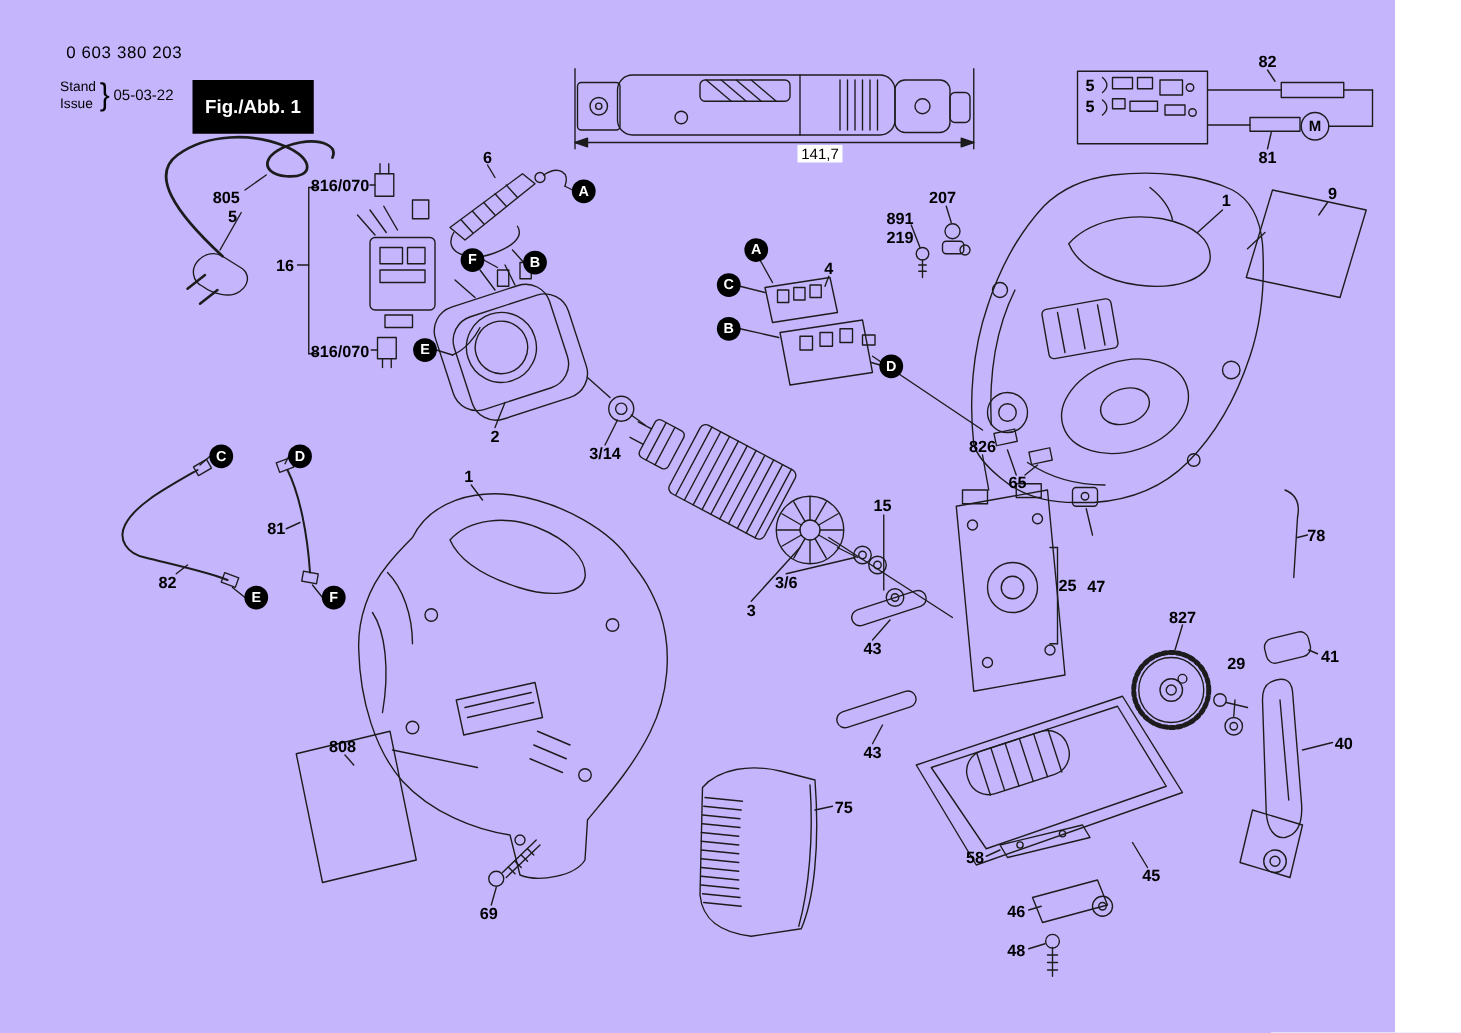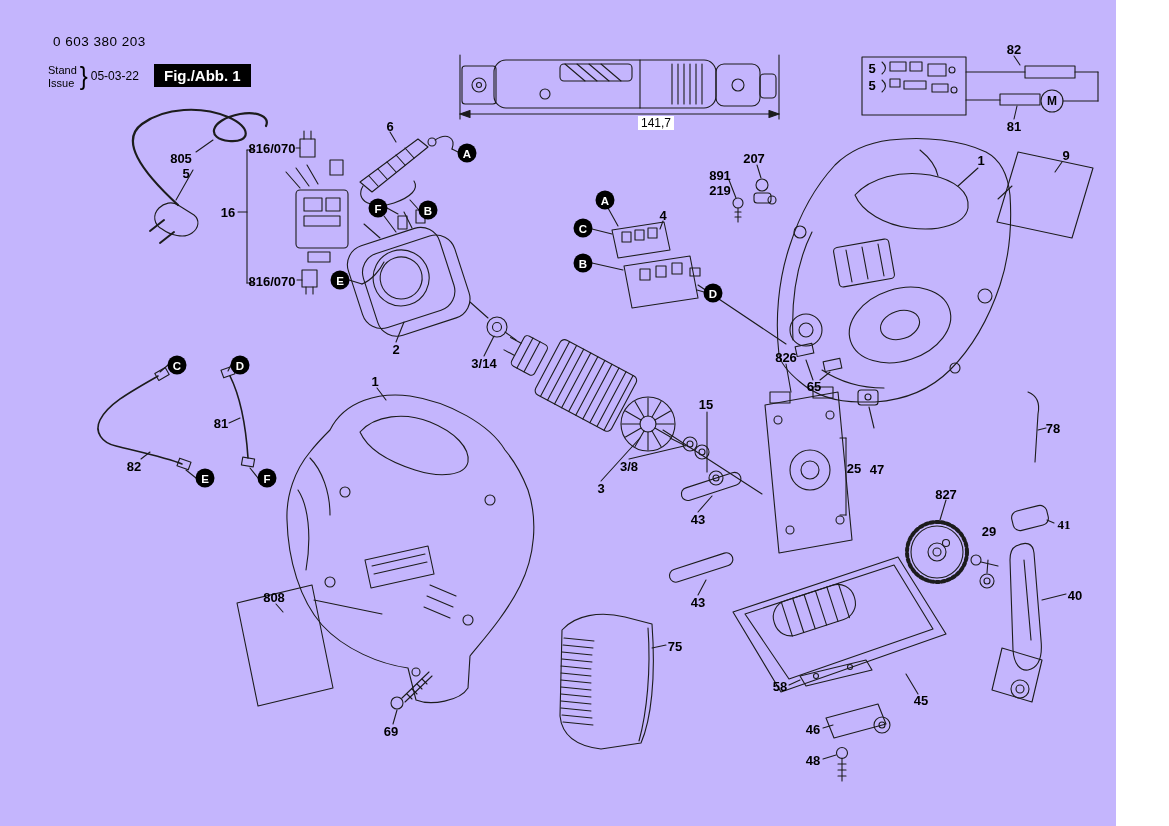--- a/index.html
+++ b/index.html
@@ -3,21 +3,21 @@
 <meta charset="utf-8">
 <style>
   html,body{margin:0;padding:0;background:#fff;}
   .page{position:relative;width:1116px;height:826px;background:#c4b5fd;overflow:hidden;
         font-family:"Liberation Sans",sans-serif;color:#000;}
   .page svg{position:absolute;left:0;top:0;}
   .part-number{position:absolute;left:53px;top:34px;font-size:13.5px;letter-spacing:.5px;}
   .stand-issue{position:absolute;left:48px;top:63px;display:flex;align-items:center;gap:2px;font-size:11px;line-height:1.15;}
   .si-brace{font-size:24px;font-weight:300;transform:scaleY(1.05);margin:0 1px;}
   .si-date{font-size:12px;}
-  .fig-box{position:absolute;left:154px;top:64px;background:#000;color:#fff;font-size:15px;font-weight:700;padding:3px 10px;}
+  .fig-box{position:absolute;left:154px;top:64px;background:#000;color:#fff;font-size:15px;font-weight:700;padding:13px 10px;}
   .footer-notes{position:absolute;left:55px;top:718px;font-size:12px;line-height:1.25;}
   .callout{position:absolute;transform:translate(-50%,-50%);font-size:13px;font-weight:600;white-space:nowrap;}
   .letter-marker{position:absolute;transform:translate(-50%,-50%);width:19px;height:19px;border-radius:50%;
         background:#000;color:#fff;font-size:11.5px;font-weight:700;display:flex;align-items:center;justify-content:center;}
   .dim-label{position:absolute;left:656px;top:123px;transform:translate(-50%,-50%);font-size:12px;background:#fff;padding:0 3px;}
   .motor-m{position:absolute;left:1052px;top:101px;transform:translate(-50%,-50%);font-size:12px;font-weight:700;}
 </style>
 </head>
 <body>
 
@@ -425,36 +425,36 @@
 
 <div id="callout-layer">
       <div class="callout" style="left: 181px; top: 158px;">805</div>
       <div class="callout" style="left: 186px; top: 173px;">5</div>
       <div class="callout" style="left: 228px; top: 212px;">16</div>
       <div class="callout" style="left: 272px; top: 148px;">816/070</div>
       <div class="callout" style="left: 272px; top: 281px;">816/070</div>
       <div class="callout" style="left: 390px; top: 126px;">6</div>
       <div class="callout" style="left: 396px; top: 349px;">2</div>
       <div class="callout" style="left: 484px; top: 363px;">3/14</div>
-      <div class="callout" style="left: 629px; top: 466px;">3/8</div>
+      <div class="callout" style="left: 629px; top: 466px;">3/6</div>
       <div class="callout" style="left: 601px; top: 488px;">3</div>
       <div class="callout" style="left: 375px; top: 381px;">1</div>
       <div class="callout" style="left: 274px; top: 597px;">808</div>
       <div class="callout" style="left: 391px; top: 731px;">69</div>
       <div class="callout" style="left: 675px; top: 646px;">75</div>
       <div class="callout" style="left: 698px; top: 519px;">43</div>
       <div class="callout" style="left: 698px; top: 602px;">43</div>
       <div class="callout" style="left: 706px; top: 404px;">15</div>
       <div class="callout" style="left: 786px; top: 357px;">826</div>
       <div class="callout" style="left: 814px; top: 386px;">65</div>
       <div class="callout" style="left: 854px; top: 468px;">25</div>
       <div class="callout" style="left: 877px; top: 452px; margin-top: 17px;">47</div>
       <div class="callout" style="left: 946px; top: 494px;">827</div>
       <div class="callout" style="left: 989px; top: 531px;">29</div>
-      <div class="callout" style="left: 1064px; top: 525px; font-family: Liberation Serif, serif;">41</div>
+      <div class="callout" style="left: 1064px; top: 525px;">41</div>
       <div class="callout" style="left: 1075px; top: 595px;">40</div>
       <div class="callout" style="left: 921px; top: 700px;">45</div>
       <div class="callout" style="left: 780px; top: 686px;">58</div>
       <div class="callout" style="left: 813px; top: 729px;">46</div>
       <div class="callout" style="left: 813px; top: 760px;">48</div>
       <div class="callout" style="left: 1053px; top: 428px;">78</div>
       <div class="callout" style="left: 1066px; top: 155px;">9</div>
       <div class="callout" style="left: 981px; top: 160px;">1</div>
       <div class="callout" style="left: 754px; top: 158px;">207</div>
       <div class="callout" style="left: 720px; top: 175px;">891</div>

